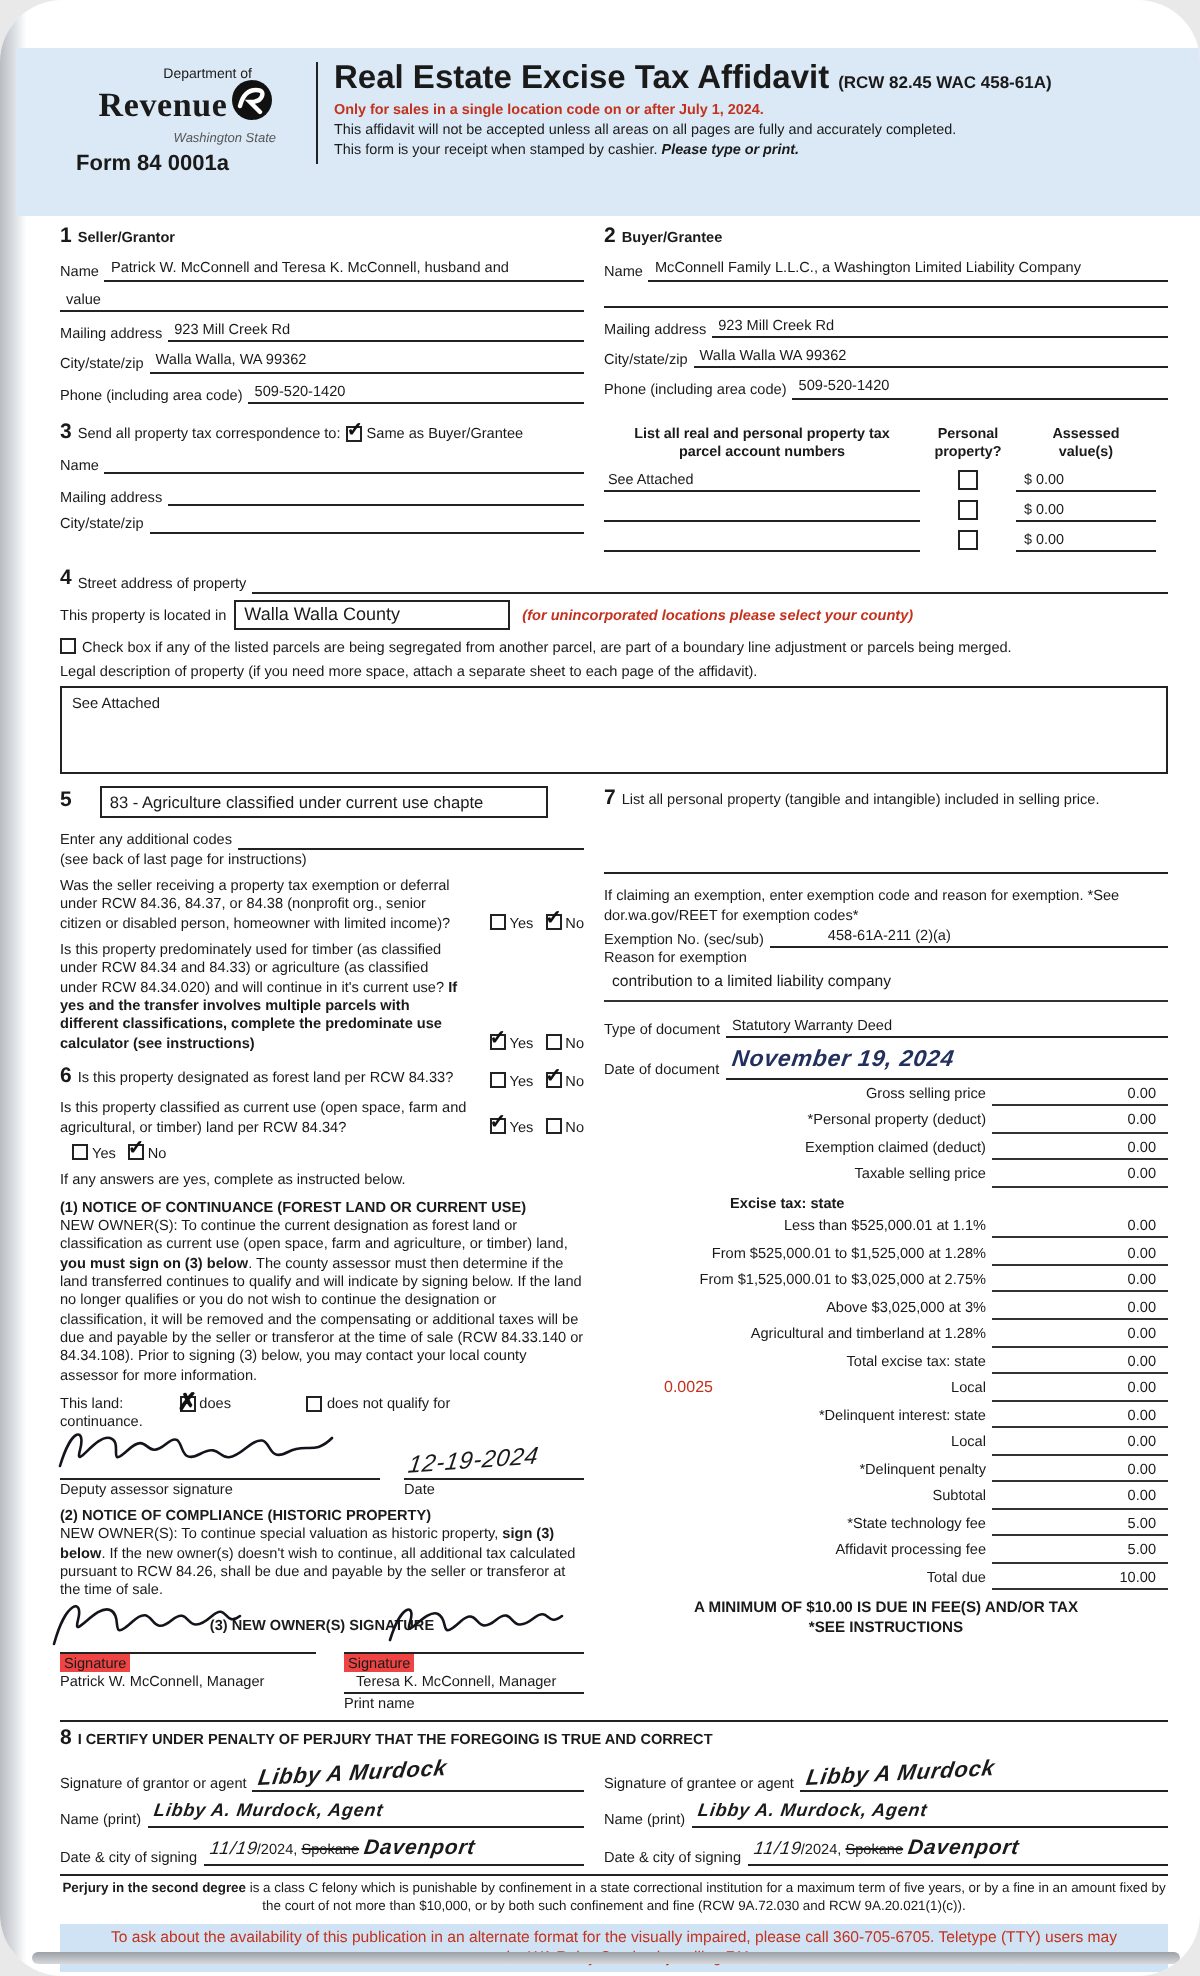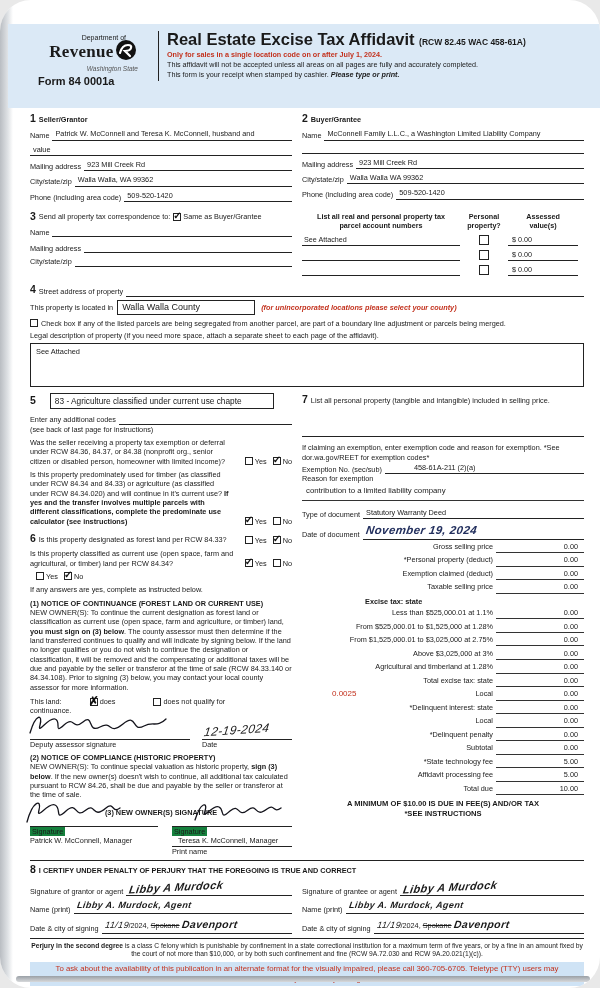--- a/index.html
+++ b/index.html
@@ -43,21 +43,21 @@
   .cb { display:inline-block; width:8px; height:8px; border:1px solid #222; background:#fff; position:relative; vertical-align:-1px; flex:none; }
   .cb.checked::after { content:"✓"; position:absolute; left:-1px; top:-4px; font-size:10px; font-weight:bold; color:#111; }
   .cb.xmark.checked::after { content:"✗"; font-size:12px; top:-5px; left:-2px; }
   .row2col { display:flex; }
   .col-l { width:272px; padding-right:10px; }
   .col-r { flex:1; }
 
   .hand { display:inline-block; font-style:italic; transform:skewX(-8deg); letter-spacing:0.4px; }
   .hand-dk { color:#23305e; }
   .strike { text-decoration:line-through; }
-  .hl { background:#15803d; padding:0 2px; }
+  .hl { background:#ef4444; padding:0 2px; }
 
   
   .ptab { font-size:7.2px; margin-top:2px; }
   .ptab-head { display:flex; font-weight:bold; text-align:center; }
   .ptab-row { display:flex; align-items:flex-end; margin-top:4px; }
   .ptab-line { width:158px; border-bottom:1px solid #222; padding-bottom:1px; padding-left:2px; }
   .ptab-cb { width:48px; text-align:center; }
   .ptab-val { width:70px; border-bottom:1px solid #222; padding:0 2px 1px 4px; }
 
   .county-box { display:inline-block; border:1.2px solid #222; min-width:138px; padding:1px 4px; font-size:9px; }

